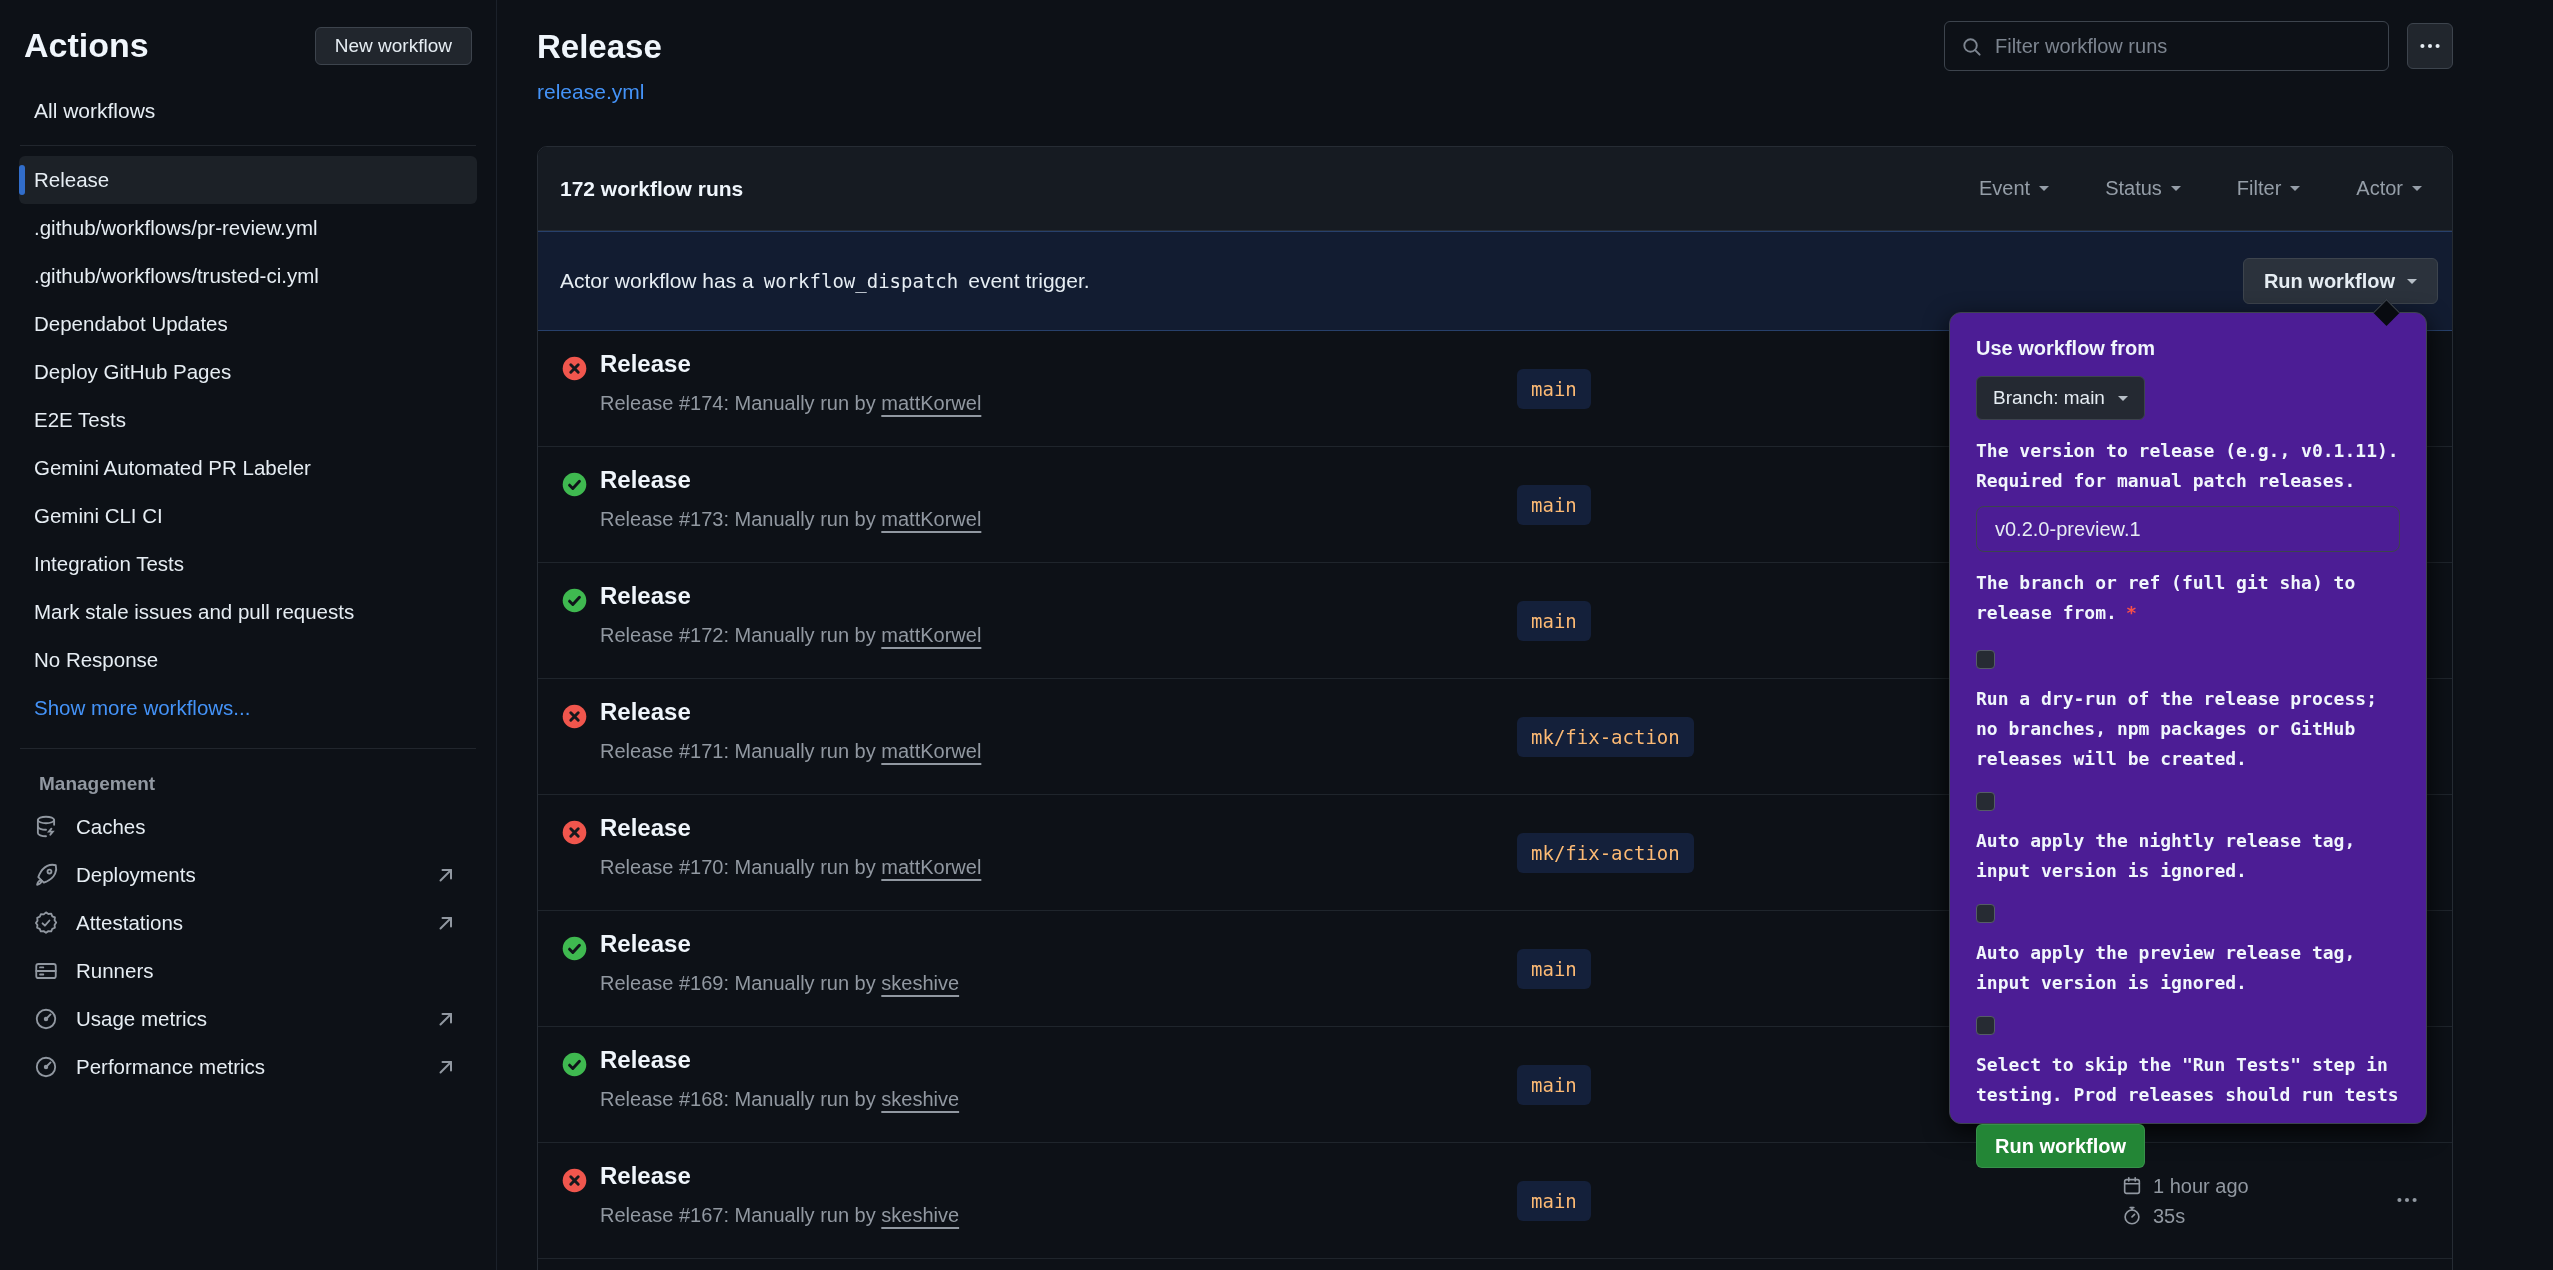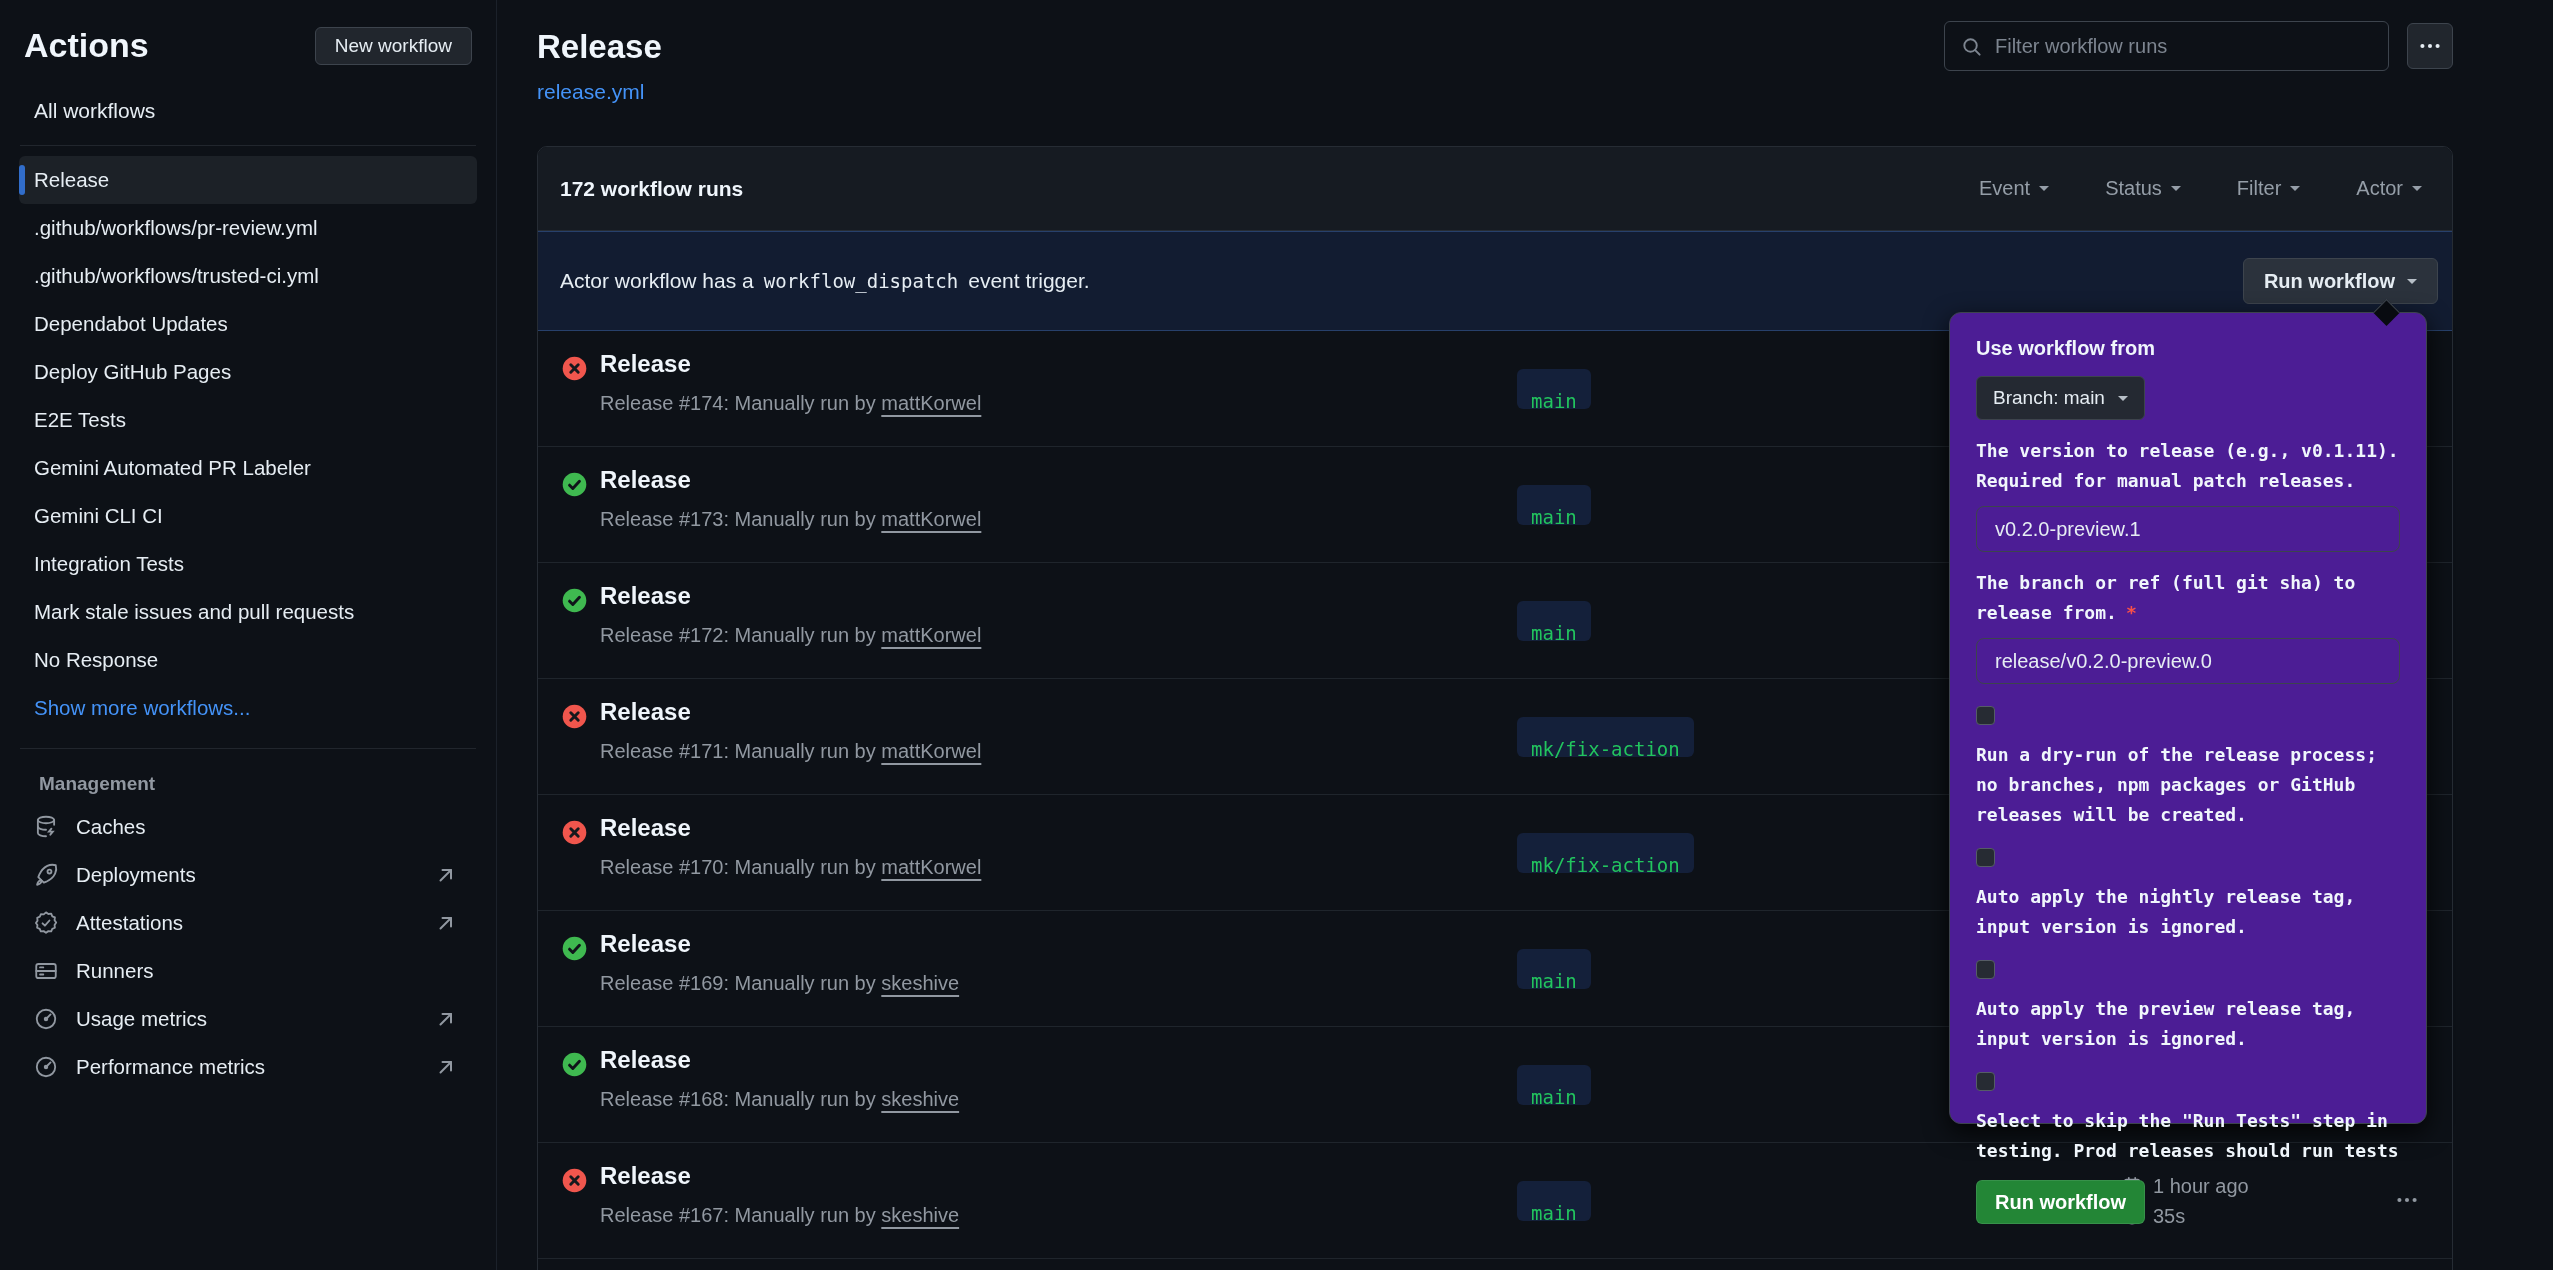--- a/index.html
+++ b/index.html
@@ -98,21 +98,21 @@
 
   
   .run-row { position:relative; height:116px; border-bottom:1px solid #1f252c; }
   .status-icon { position:absolute; left:23px; top:24px; width:27px; height:27px; }
   .status-icon svg { width:100%; height:100%; }
   .run-title { position:absolute; left:62px; top:19px; font-size:24px; font-weight:700; color:#f0f6fc; cursor:pointer; }
   .run-sub { position:absolute; left:62px; top:61px; font-size:20px; color:#9198a1; }
   .actor-link { color:#9198a1; text-decoration:underline; text-underline-offset:5px; cursor:pointer; }
   .branch-badge {
     position:absolute; left:979px; top:38px; height:40px; line-height:40px;
-    padding:12px 14px; border-radius:6px; background:#14203a; color:#22c55e; font-size:19px; cursor:pointer;
+    padding:0 14px; border-radius:6px; background:#14203a; color:#fdba74; font-size:19px; cursor:pointer;
   }
   .run-meta { position:absolute; left:1583px; top:28px; }
   .meta-line { display:flex; align-items:center; gap:10px; font-size:20px; color:#9198a1; height:30px; }
   .meta-icon { width:22px; height:22px; color:#9198a1; flex:none; }
   .row-kebab { position:absolute; right:32px; top:44px; color:#9198a1; cursor:pointer; }
 
   
   .dialog {
     position:absolute; left:1949px; top:312px; width:478px; height:812px; z-index:20;
     background:#4c1d95; border:1px solid #3d444d; border-radius:12px;
@@ -529,21 +529,20 @@
         <div class="field-desc mono">
           <span>The version to release (e.g., v0.1.11). Required for manual patch releases.</span>
         </div>
         <input class="dlg-input" value="v0.2.0-preview.1" style="">
       </div>
 
       <div class="field">
         <div class="field-desc mono">
           <span>The branch or ref (full git sha) to release from.</span><span class="req">*</span>
         </div>
-        <input class="dlg-input" value="release/v0.2.0-preview.0" style="">
       </div>
 
   </div>
 
   <div>
 
       <div class="cb-row">
         <span class="checkbox"></span>
         <div class="cb-label mono">Run a dry-run of the release process; no branches, npm packages or GitHub releases will be created.</div>
       </div>

